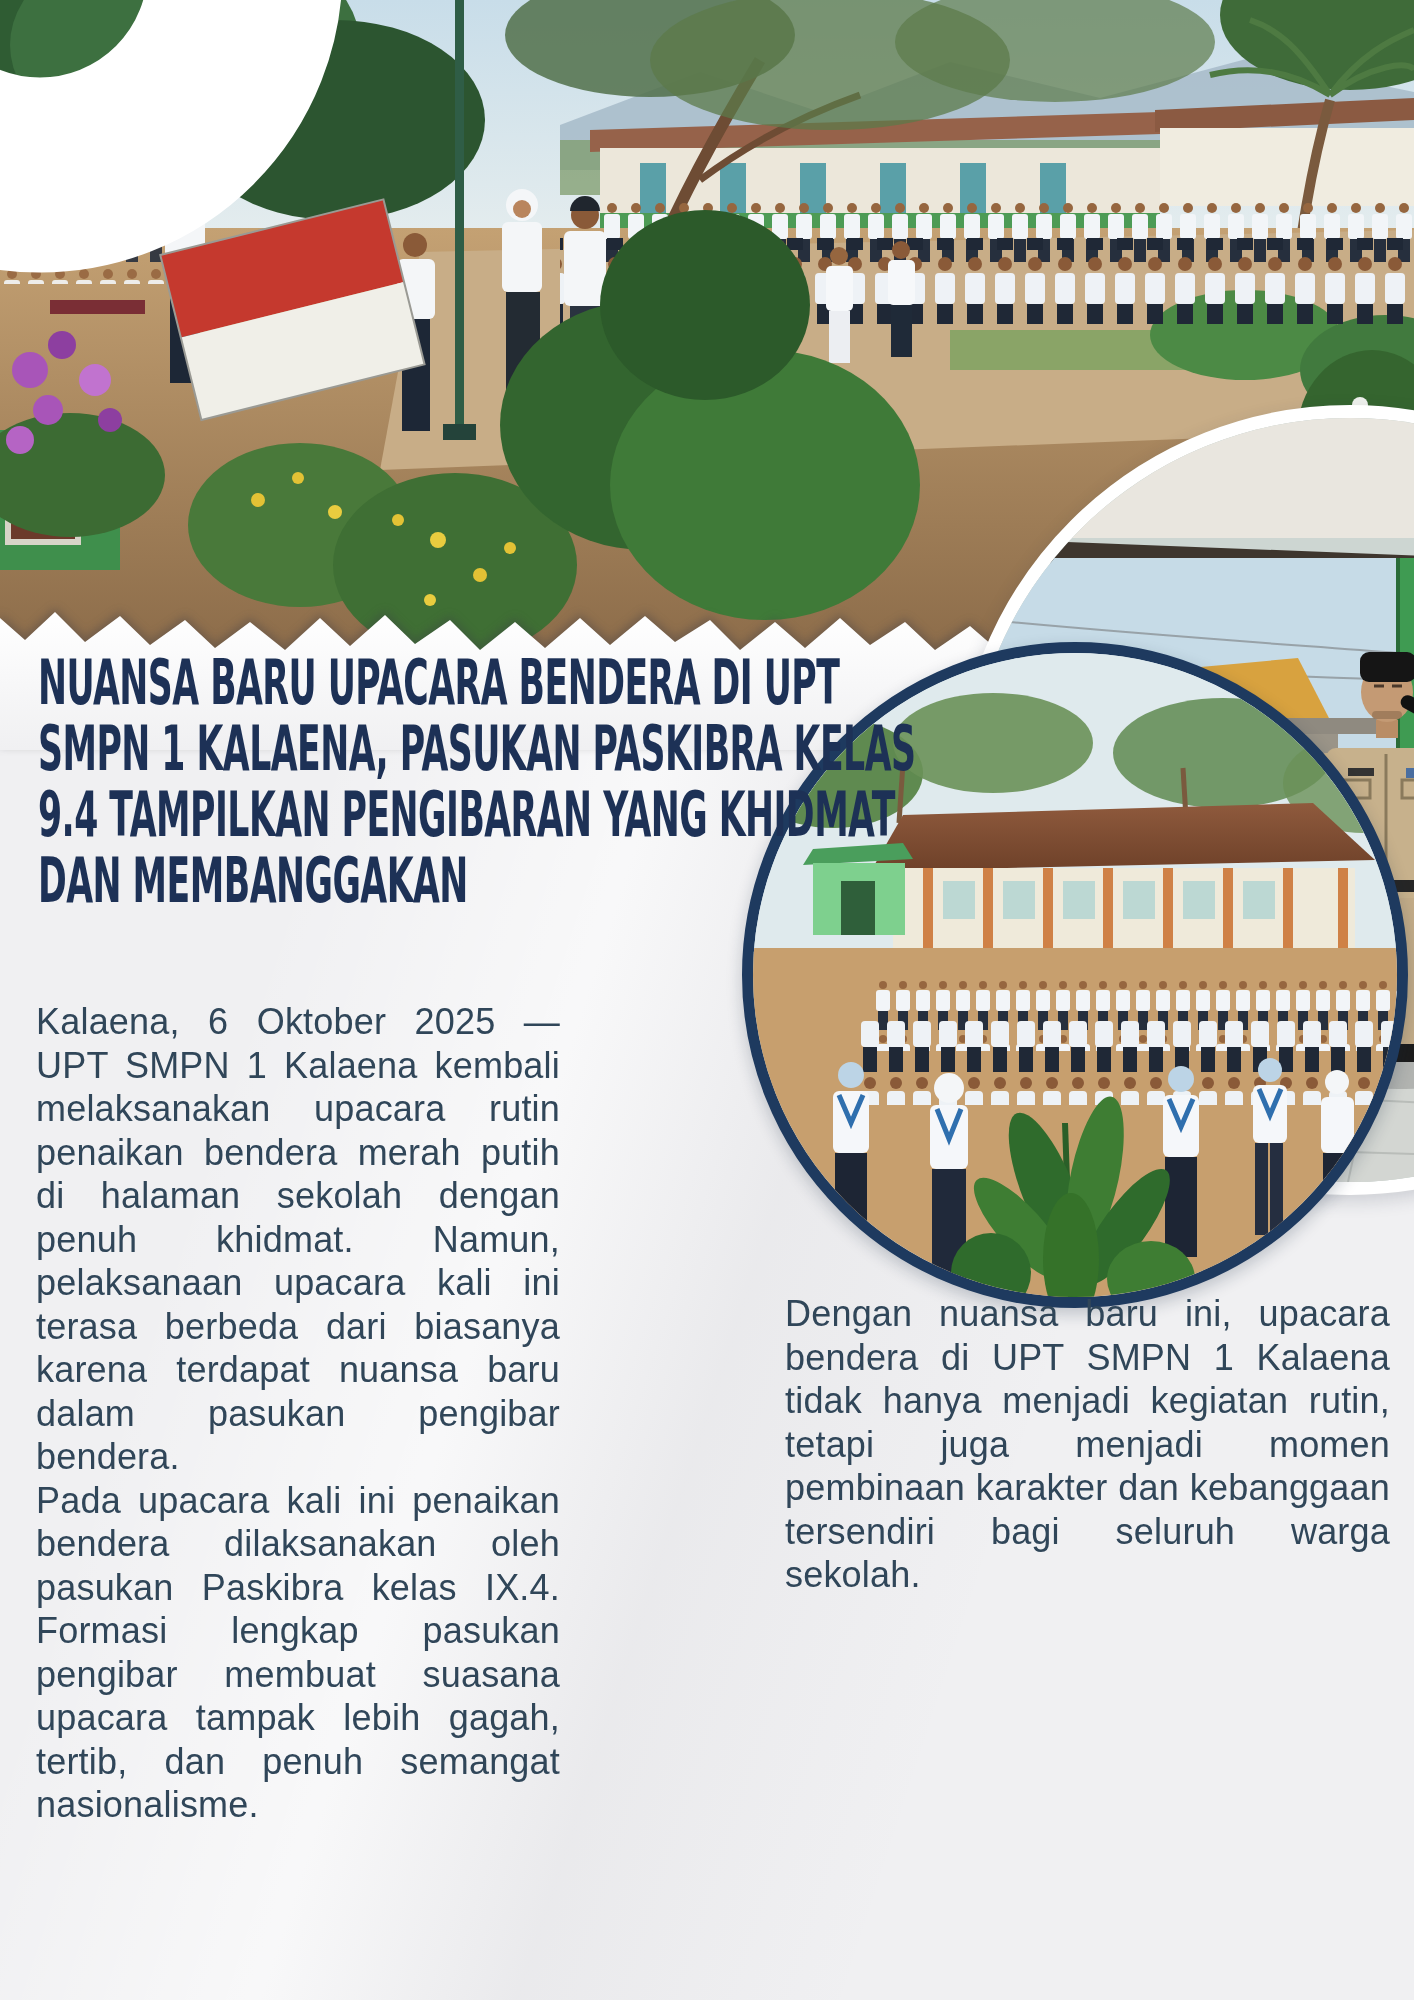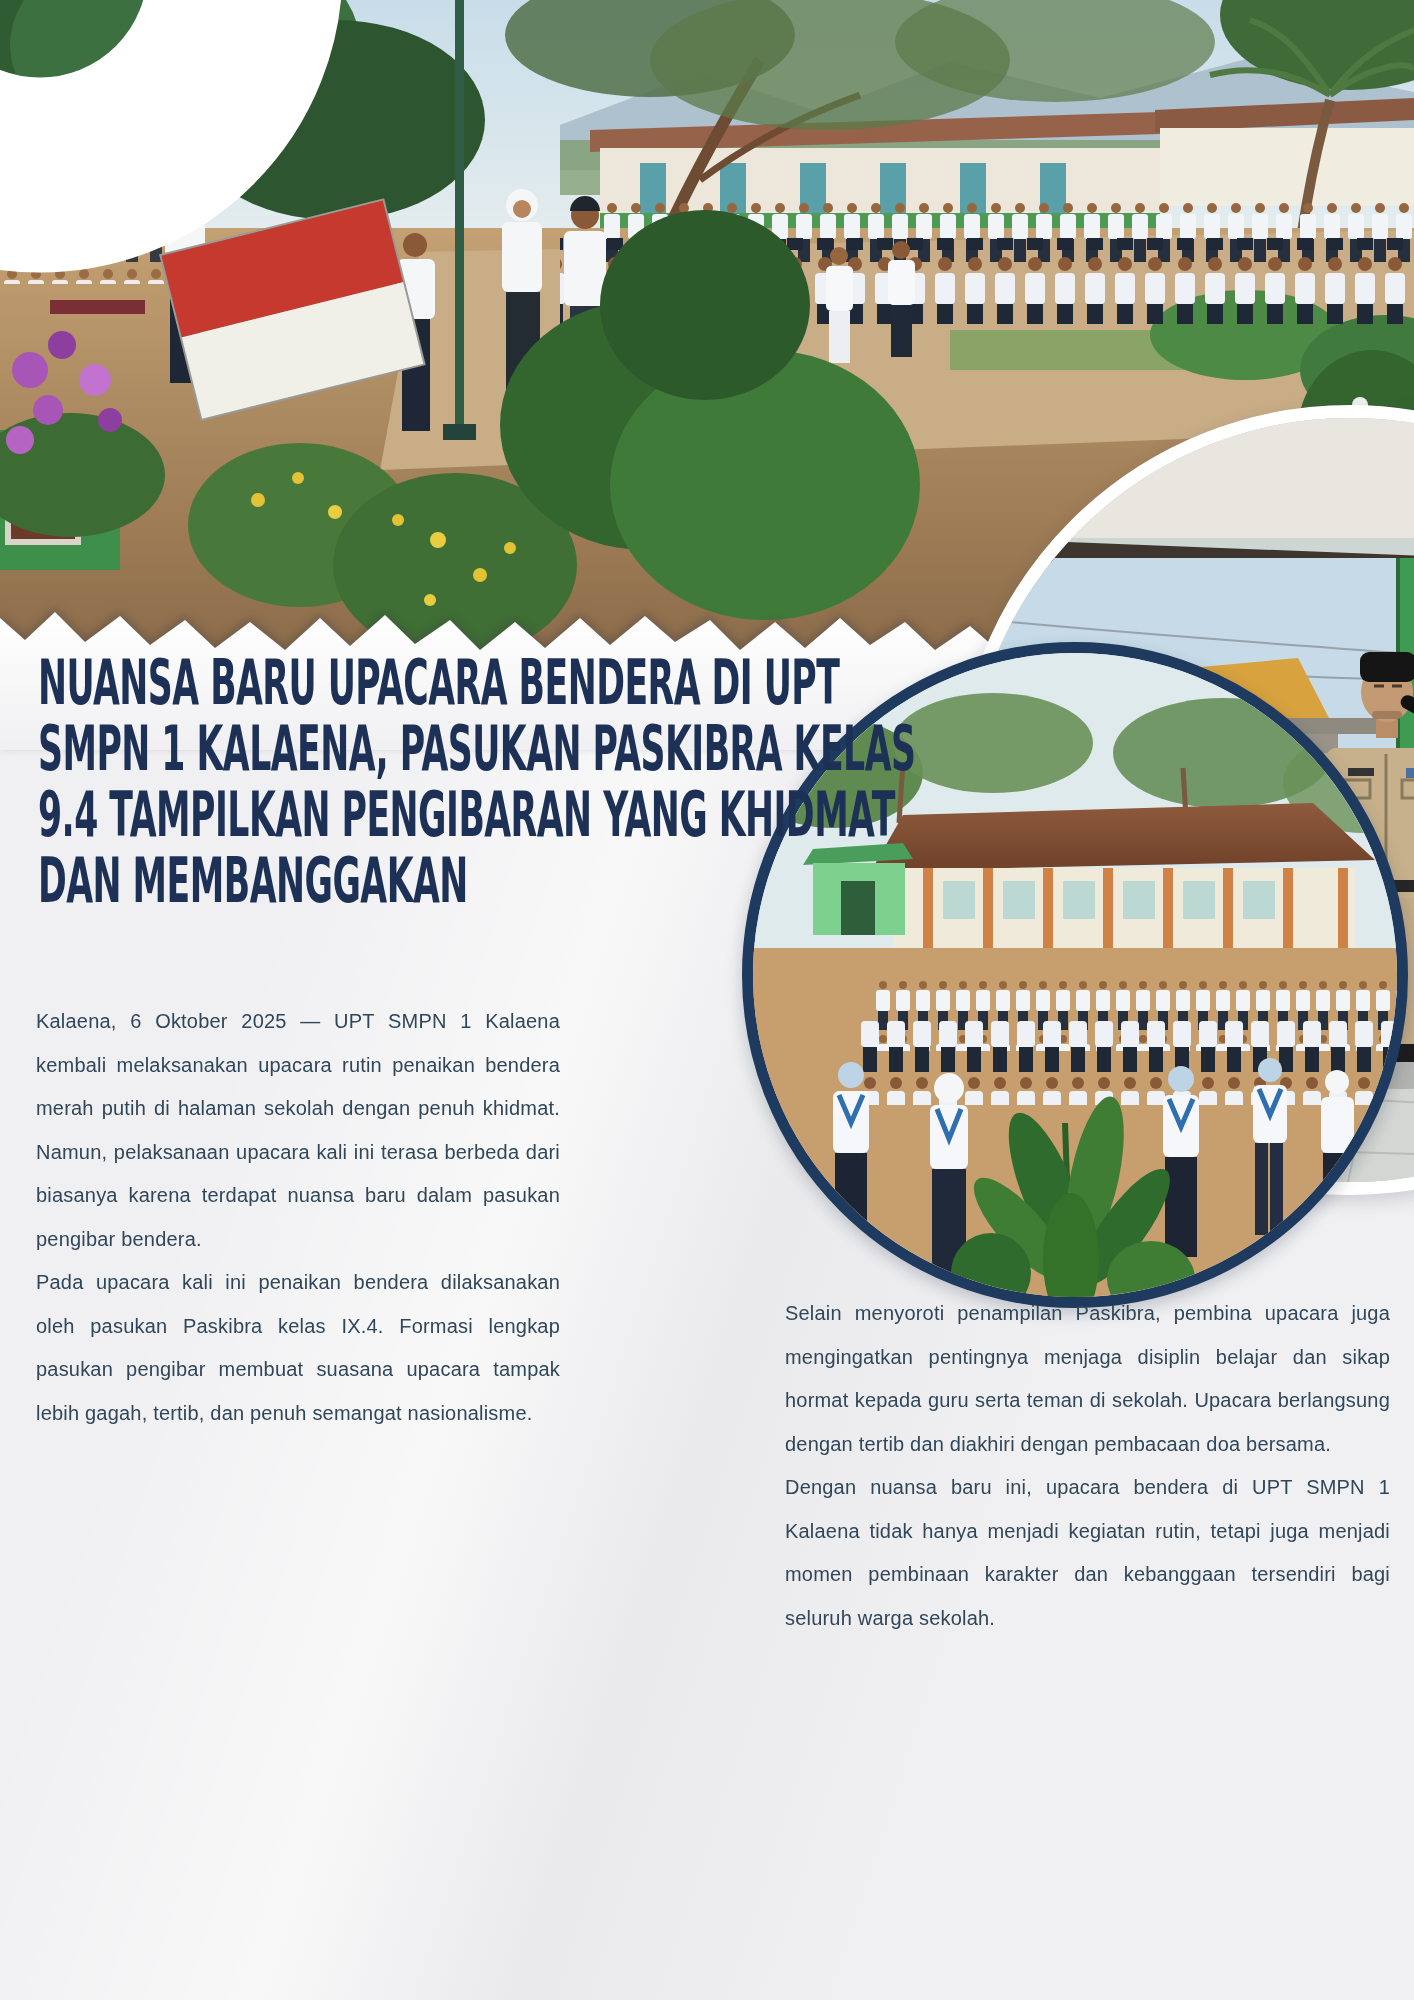--- a/index.html
+++ b/index.html
@@ -14,21 +14,21 @@
   .circle-man{position:absolute;left:955px;top:405px;width:790px;height:790px;border-radius:50%;
         border:13px solid #ffffff;box-sizing:border-box;overflow:hidden;z-index:4;
         box-shadow:0 6px 18px rgba(40,50,70,.18);background:#cdd6d2;}
   .circle-students{position:absolute;left:742px;top:642px;width:666px;height:666px;border-radius:50%;
         border:11px solid #1e3a5f;box-sizing:border-box;overflow:hidden;z-index:5;
         box-shadow:0 6px 16px rgba(20,35,60,.22);background:#dfeaed;}
   .headline{position:absolute;left:38px;top:650px;z-index:6;color:#1d3156;}
   .headline-line{font-family:"DejaVu Sans",sans-serif;font-weight:800;font-size:62px;
         line-height:66px;height:66px;white-space:nowrap;letter-spacing:-1px;
         transform:scaleX(0.56);transform-origin:0 50%;}
-  .col{position:absolute;z-index:6;color:#304659;font-size:20px;line-height:43.5px;
+  .col{position:absolute;z-index:6;color:#304659;font-size:36px;line-height:43.5px;
         text-align:justify;letter-spacing:.2px;}
   .col p{margin:0;}
   .col-left{left:36px;top:1000px;width:524px;}
   .col-right{left:785px;top:1292px;width:605px;}
 </style>
 </head>
 <body>
 
 <div class="sheen"></div>
 
@@ -398,15 +398,14 @@
   <div class="headline-line">SMPN 1 KALAENA, PASUKAN PASKIBRA KELAS</div>
   <div class="headline-line">9.4 TAMPILKAN PENGIBARAN YANG KHIDMAT</div>
   <div class="headline-line">DAN MEMBANGGAKAN</div>
 </div>
 
 <div class="col col-left">
   <p>Kalaena, 6 Oktober 2025 — UPT SMPN 1 Kalaena kembali melaksanakan upacara rutin penaikan bendera merah putih di halaman sekolah dengan penuh khidmat. Namun, pelaksanaan upacara kali ini terasa berbeda dari biasanya karena terdapat nuansa baru dalam pasukan pengibar bendera.</p>
   <p>Pada upacara kali ini penaikan bendera dilaksanakan oleh pasukan Paskibra kelas IX.4. Formasi lengkap pasukan pengibar membuat suasana upacara tampak lebih gagah, tertib, dan penuh semangat nasionalisme.</p>
 </div>
 <div class="col col-right">
-  <p>Selain menyoroti penampilan Paskibra, pembina upacara juga mengingatkan pentingnya menjaga disiplin belajar dan sikap hormat kepada guru serta teman di sekolah. Upacara berlangsung dengan tertib dan diakhiri dengan pembacaan doa bersama.</p>
   <p>Dengan nuansa baru ini, upacara bendera di UPT SMPN 1 Kalaena tidak hanya menjadi kegiatan rutin, tetapi juga menjadi momen pembinaan karakter dan kebanggaan tersendiri bagi seluruh warga sekolah.</p>
 </div>
 
 </body></html>

